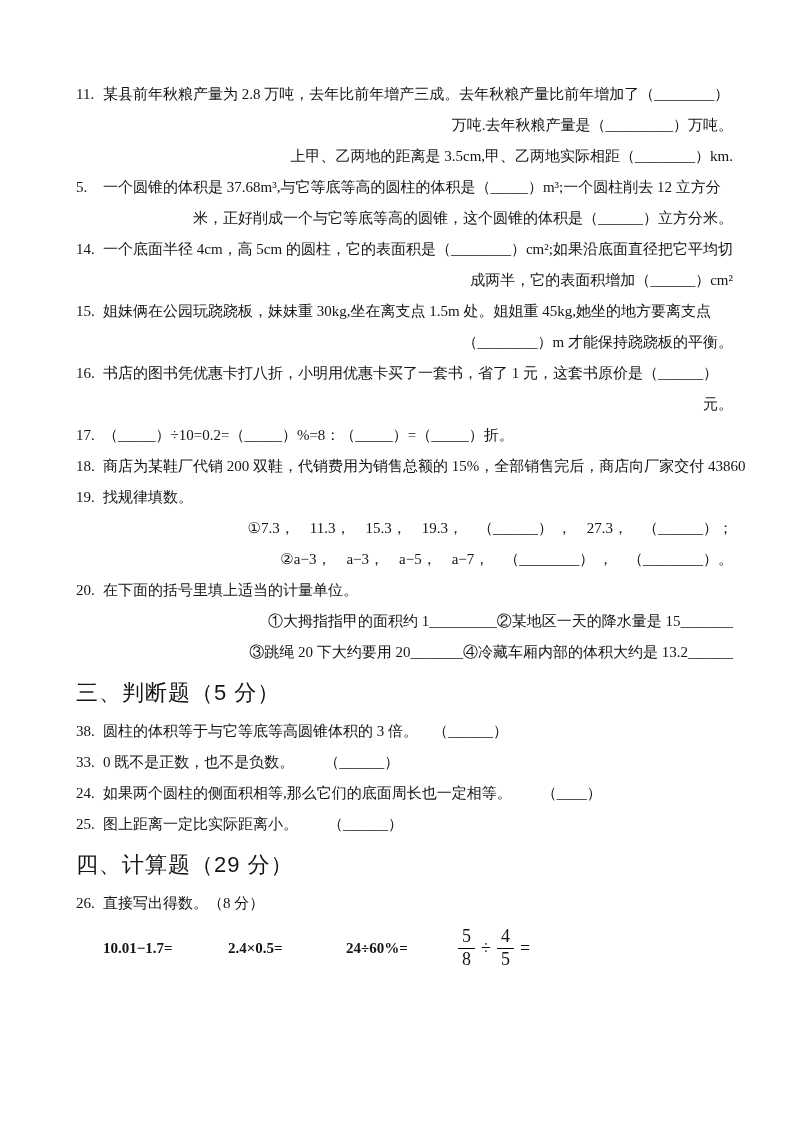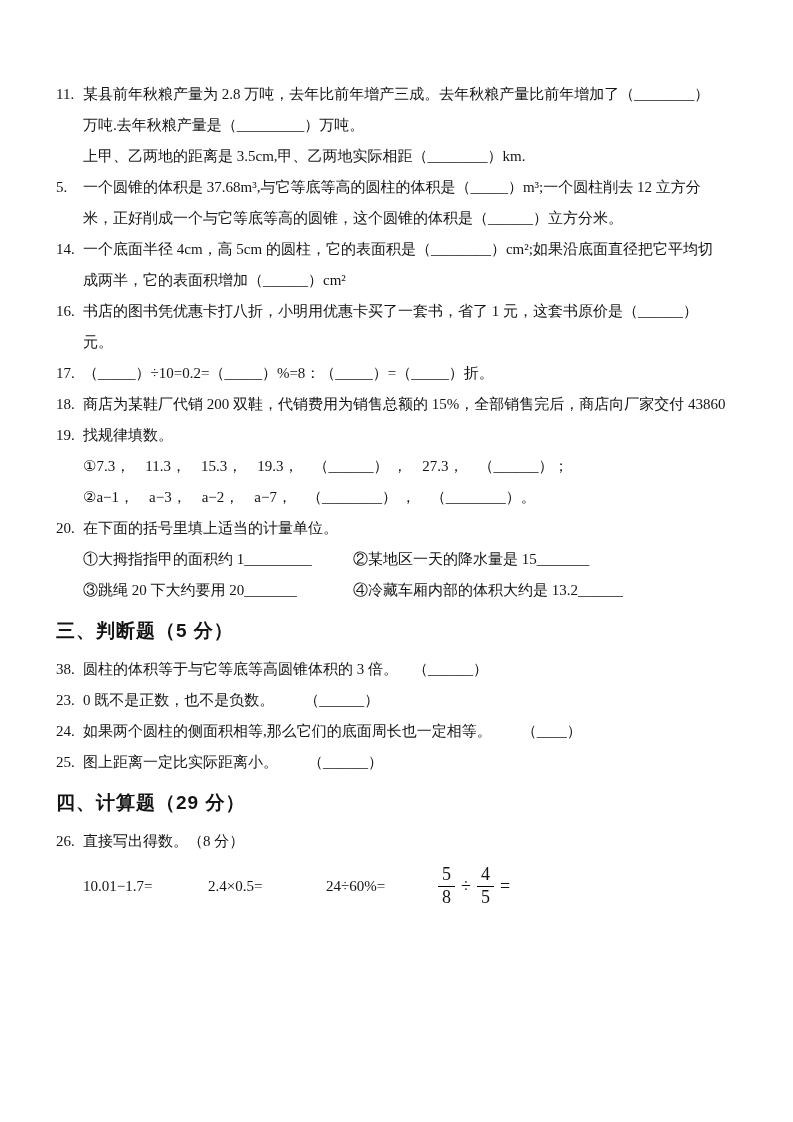--- a/index.html
+++ b/index.html
@@ -1,32 +1,32 @@
 <!DOCTYPE html>
 <html><head>
 <meta charset="utf-8">
 <style>
   html,body{margin:0;padding:0;}
   body{
     width:793px;height:1122px;background:#ffffff;color:#141414;
     font-family:"Liberation Serif","DejaVu Serif",serif;
     font-size:15px;overflow:hidden;
   }
-  .doc{padding:79px 48px 0 56px;width:657px;}
+  .doc{padding:79px 48px 0 76px;width:657px;}
   .line{line-height:31px;white-space:nowrap;}
   .num{display:inline-block;width:27px;}
-  .cont,.sub{padding-left:27px;}
+  .cont,.sub{padding-left:27px;text-align:right;}
   .colA{display:inline-block;width:270px;}
   .heading{
     font-family:"Liberation Sans","DejaVu Sans",sans-serif;
-    font-weight:700;font-size:19px;line-height:27px;
+    font-weight:400;font-size:22px;line-height:27px;
     margin:11px 0 10px 0;letter-spacing:1px;white-space:nowrap;
   }
   .calc-row{display:flex;align-items:center;height:58px;margin-left:27px;}
-  .expr{display:inline-block;}
+  .expr{display:inline-block;font-weight:bold;}
   .e1{width:125px}.e2{width:118px}.e3{width:112px}
   .frac-expr{display:inline-flex;align-items:center;gap:6px;font-size:18px;}
   .frac{display:inline-flex;flex-direction:column;align-items:center;line-height:1.18;}
   .ftop{border-bottom:1.3px solid #000;padding:0 4px;}
   .fbot{padding:0 4px;}
 </style>
 </head>
 <body>
 
 <div class="doc">
@@ -43,53 +43,57 @@
   <div class="item">
     <div class="line"><span class="num">5.</span><span>一个圆锥的体积是 37.68m³,与它等底等高的圆柱的体积是（_____）m³;一个圆柱削去 12 立方分</span></div>
     <div class="line cont">米，正好削成一个与它等底等高的圆锥，这个圆锥的体积是（______）立方分米。</div>
   </div>
 
   <div class="item">
     <div class="line"><span class="num">14.</span><span>一个底面半径 4cm，高 5cm 的圆柱，它的表面积是（________）cm²;如果沿底面直径把它平均切</span></div>
     <div class="line cont">成两半，它的表面积增加（______）cm²</div>
   </div>
 
+  <div class="item">
+    <div class="line"><span class="num">15.</span><span>姐妹俩在公园玩跷跷板，妹妹重 30kg,坐在离支点 1.5m 处。姐姐重 45kg,她坐的地方要离支点</span></div>
+    <div class="line cont">（________）m 才能保持跷跷板的平衡。</div>
+  </div>
 
   <div class="item">
     <div class="line"><span class="num">16.</span><span>书店的图书凭优惠卡打八折，小明用优惠卡买了一套书，省了 1 元，这套书原价是（______）</span></div>
     <div class="line cont">元。</div>
   </div>
 
   <div class="item">
     <div class="line"><span class="num">17.</span><span>（_____）÷10=0.2=（_____）%=8：（_____）=（_____）折。</span></div>
   </div>
 
   <div class="item">
     <div class="line"><span class="num">18.</span><span>商店为某鞋厂代销 200 双鞋，代销费用为销售总额的 15%，全部销售完后，商店向厂家交付 43860</span></div>
   </div>
 
   <div class="item">
     <div class="line"><span class="num">19.</span><span>找规律填数。</span></div>
     <div class="line sub">①7.3，　11.3，　15.3，　19.3，　（______） ，　27.3，　（______）；</div>
-    <div class="line sub">②a−1，　a−3，　a−2，　a−7，　（________） ，　（________）。</div>
+    <div class="line sub">②a−3，　a−3，　a−5，　a−7，　（________） ，　（________）。</div>
   </div>
 
   <div class="item">
     <div class="line"><span class="num">20.</span><span>在下面的括号里填上适当的计量单位。</span></div>
     <div class="line sub"><span class="colA">①大拇指指甲的面积约 1_________</span><span>②某地区一天的降水量是 15_______</span></div>
     <div class="line sub"><span class="colA">③跳绳 20 下大约要用 20_______</span><span>④冷藏车厢内部的体积大约是 13.2______</span></div>
   </div>
 
   <div class="heading">三、判断题（5 分）</div>
 
   <div class="item">
     <div class="line"><span class="num">38.</span><span>圆柱的体积等于与它等底等高圆锥体积的 3 倍。　（______）</span></div>
   </div>
   <div class="item">
-    <div class="line"><span class="num">23.</span><span>0 既不是正数，也不是负数。　　（______）</span></div>
+    <div class="line"><span class="num">33.</span><span>0 既不是正数，也不是负数。　　（______）</span></div>
   </div>
   <div class="item">
     <div class="line"><span class="num">24.</span><span>如果两个圆柱的侧面积相等,那么它们的底面周长也一定相等。　　（____）</span></div>
   </div>
   <div class="item">
     <div class="line"><span class="num">25.</span><span>图上距离一定比实际距离小。　　（______）</span></div>
   </div>
 
   <div class="heading">四、计算题（29 分）</div>
 

